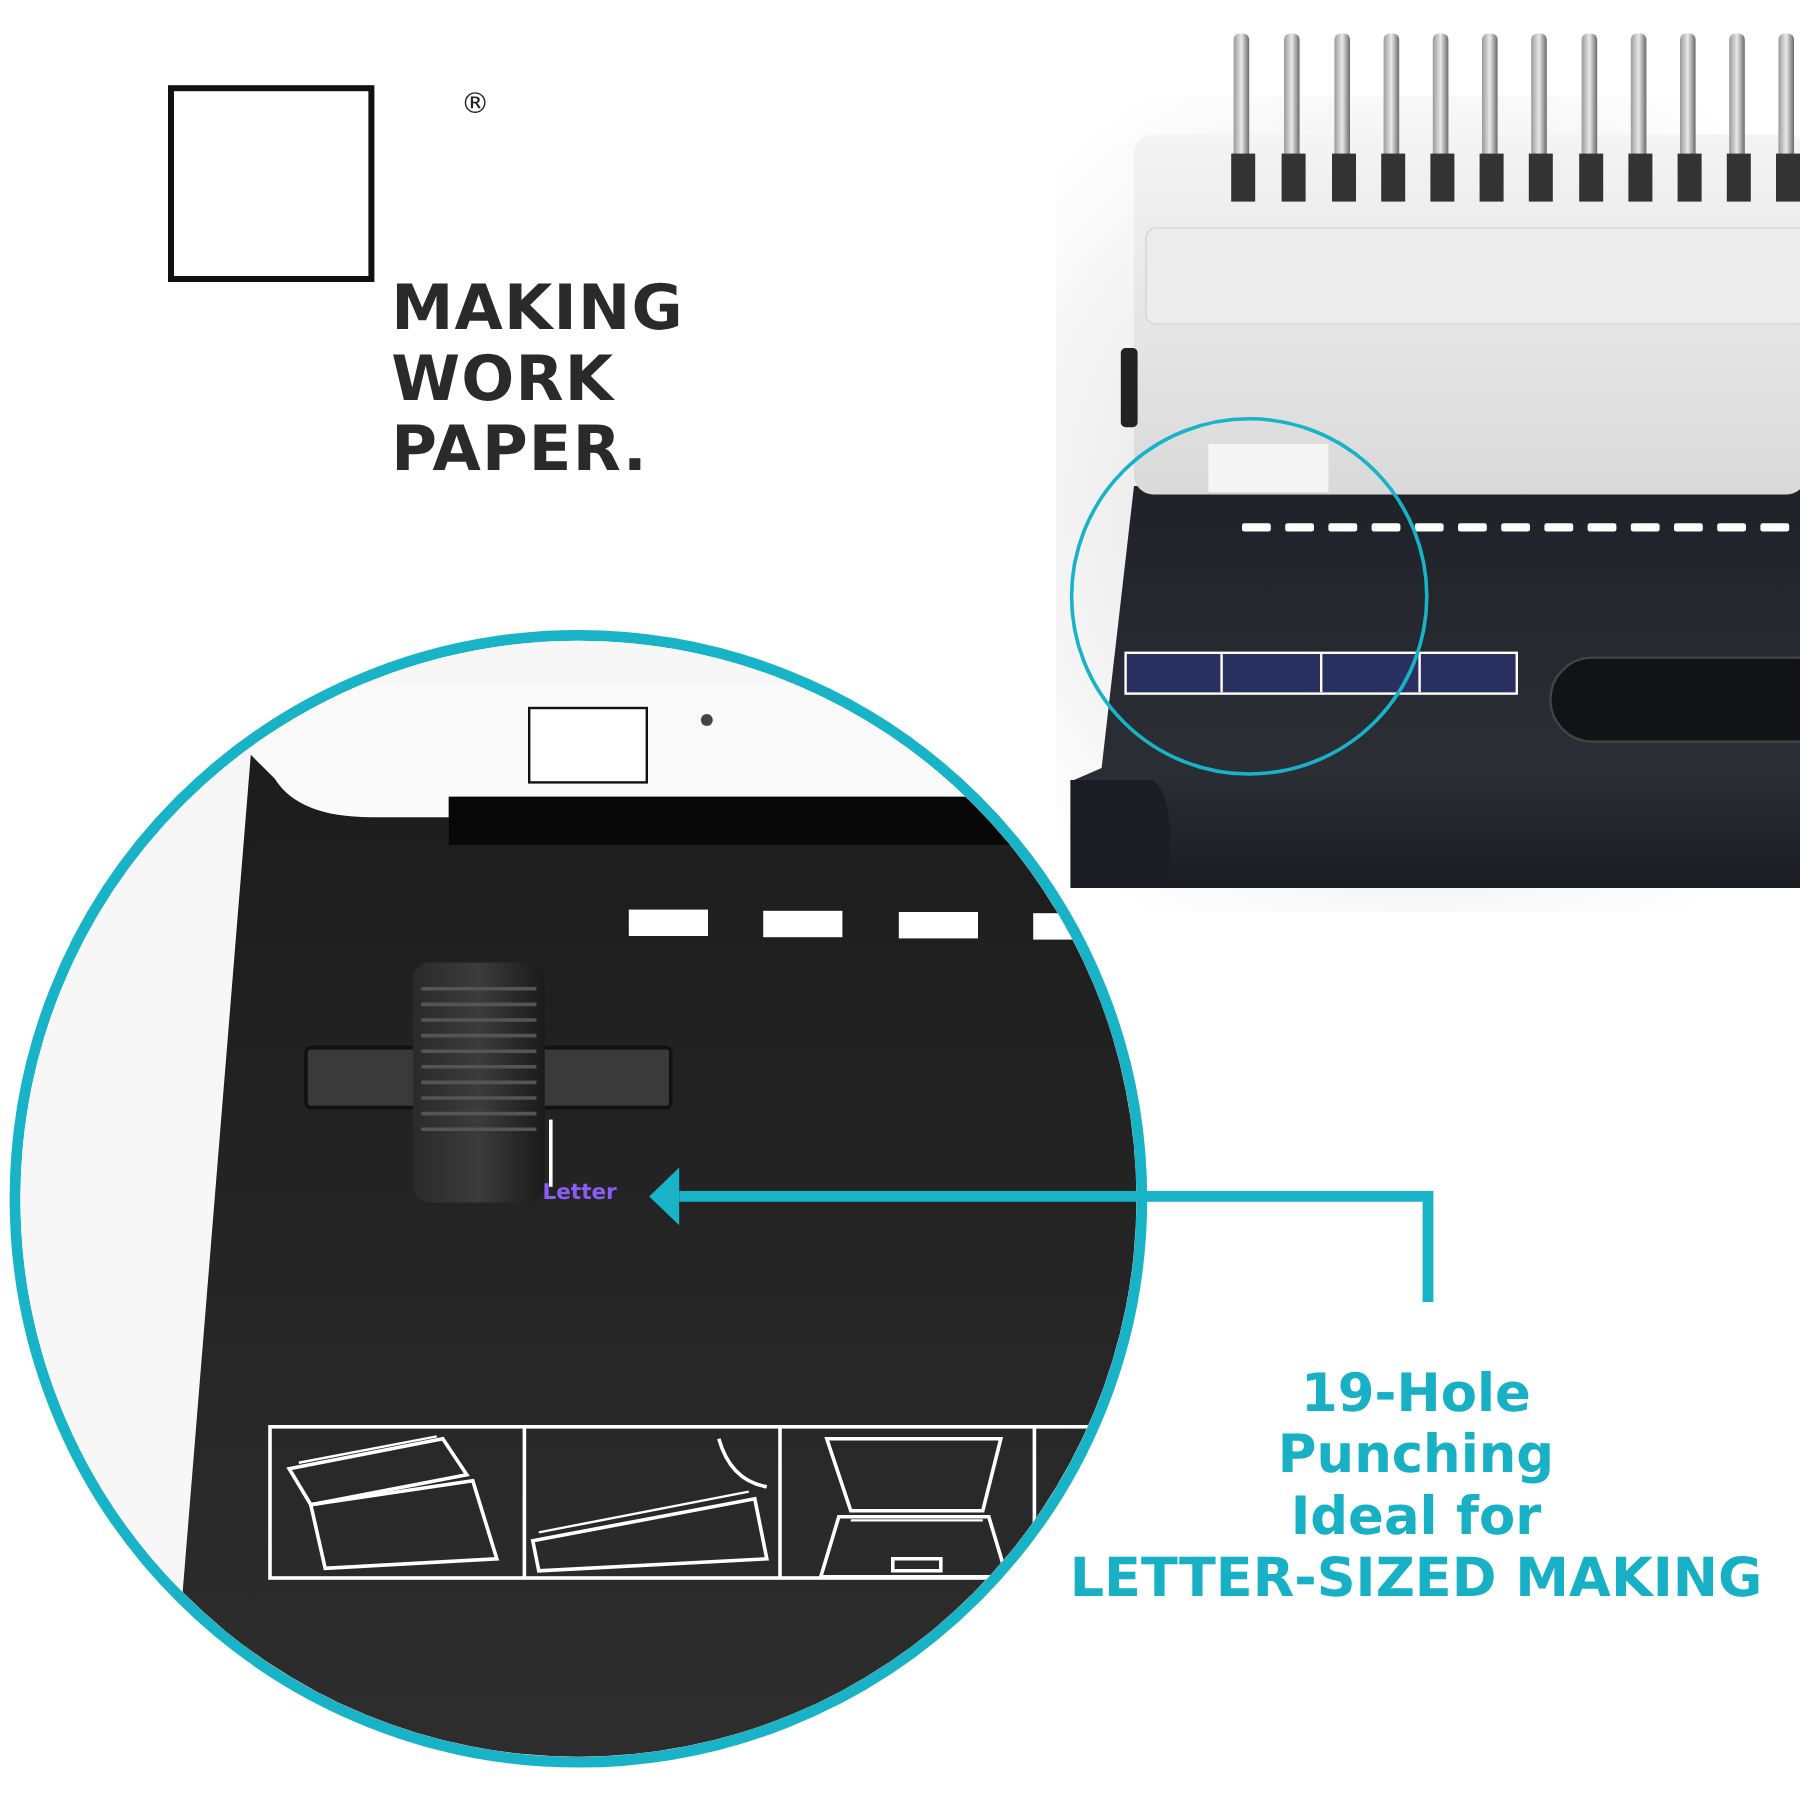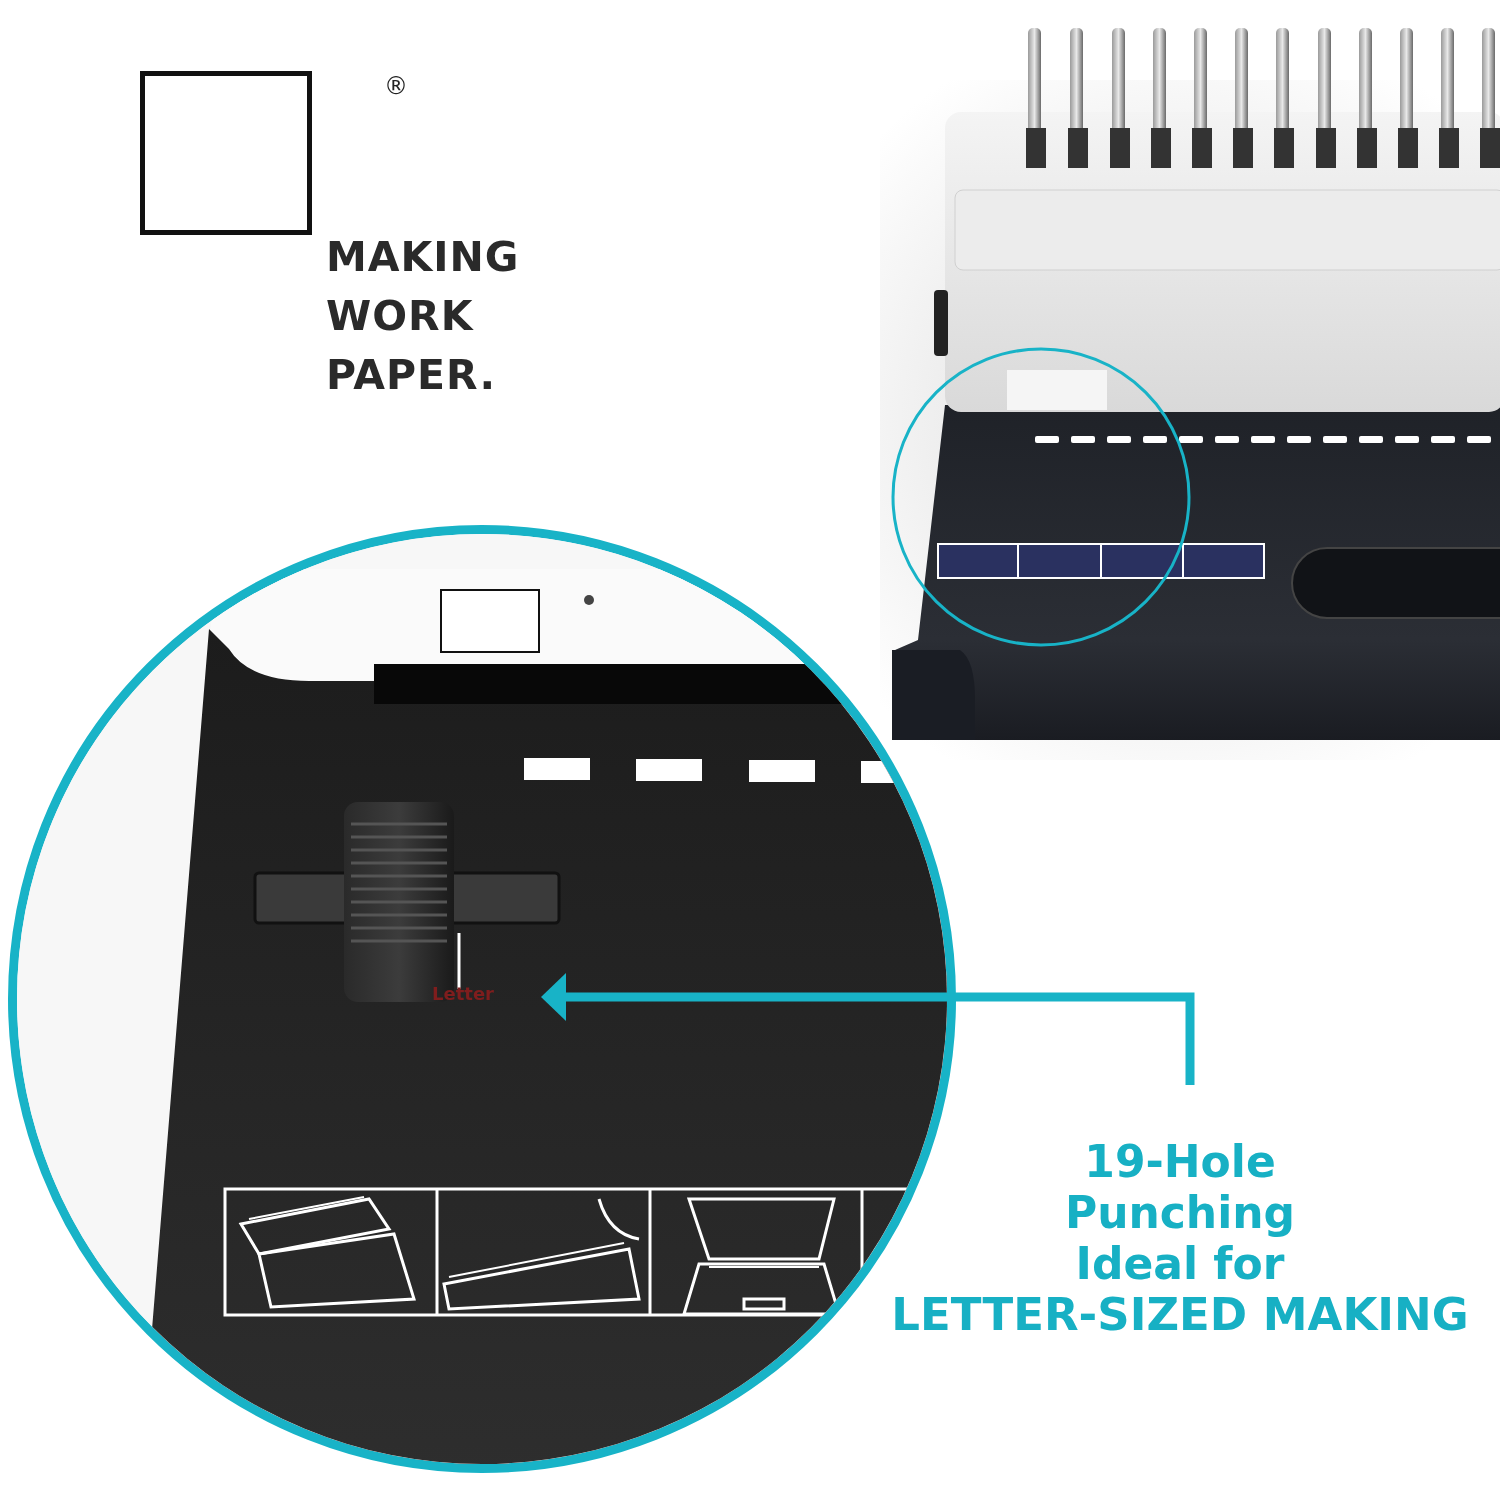--- a/index.html
+++ b/index.html
@@ -1,37 +1,37 @@
 <!DOCTYPE html>
 <html><head>
   <meta charset="utf-8">
   <style>
     html, body { margin: 0; padding: 0; background: #ffffff; }
     body { width: 1500px; height: 1500px; position: relative; overflow: hidden; font-family: "DejaVu Sans", sans-serif; }
 
     
     .logo-box { position: absolute; left: 140px; top: 71px; width: 162px; height: 154px; border: 5px solid #111; background: #fff; }
     .reg { position: absolute; left: 384px; top: 72px; font-size: 24px; color: #222; font-family: "DejaVu Sans", sans-serif; }
-    .tagline { position: absolute; left: 326px; top: 228px; font-family: "DejaVu Sans", sans-serif; font-weight: bold; font-size: 41px; line-height: 59px; color: #2a2a2a; letter-spacing: 1px; }
+    .tagline { position: absolute; left: 326px; top: 228px; font-family: "DejaVu Sans", sans-serif; font-weight: bold; font-size: 52px; line-height: 59px; color: #2a2a2a; letter-spacing: 1px; }
     .tagline div { white-space: nowrap; }
 
     
     .machine { position: absolute; left: 880px; top: 0; width: 620px; height: 760px; }
 
     
     .zoom-circle { position: absolute; left: 8px; top: 525px; width: 948px; height: 948px; border-radius: 50%; border: 9px solid #18b3c7; overflow: hidden; background: #f7f7f7; box-sizing: border-box; }
     .zoom-inner { position: absolute; left: -8px; top: -525px; width: 1500px; height: 1500px; }
 
     
     .arrow-svg { position: absolute; left: 0; top: 0; width: 1500px; height: 1500px; pointer-events: none; }
     .callout { position: absolute; left: 880px; top: 1112px; width: 600px; text-align: center; color: #17b0c4; font-family: "DejaVu Sans", sans-serif; font-weight: bold; margin-top: 24px; }
     .callout .line { font-size: 44px; line-height: 51px; white-space: nowrap; }
     .callout .line.big { font-size: 45px; letter-spacing: 0px; }
 
-    .letter-label { position: absolute; left: 432px; top: 983px; color: #7f1d1d; font-size: 18px; font-weight: bold; font-family: "DejaVu Sans", sans-serif; }
+    .letter-label { position: absolute; left: 452px; top: 983px; color: #8b5cf6; font-size: 18px; font-weight: bold; font-family: "DejaVu Sans", sans-serif; }
   </style>
 </head>
 <body>
 
 <div class="logo-box"></div>
 <div class="reg">®</div>
 <div class="tagline">
   <div>MAKING</div>
   <div>WORK</div>
   <div>PAPER.</div>

